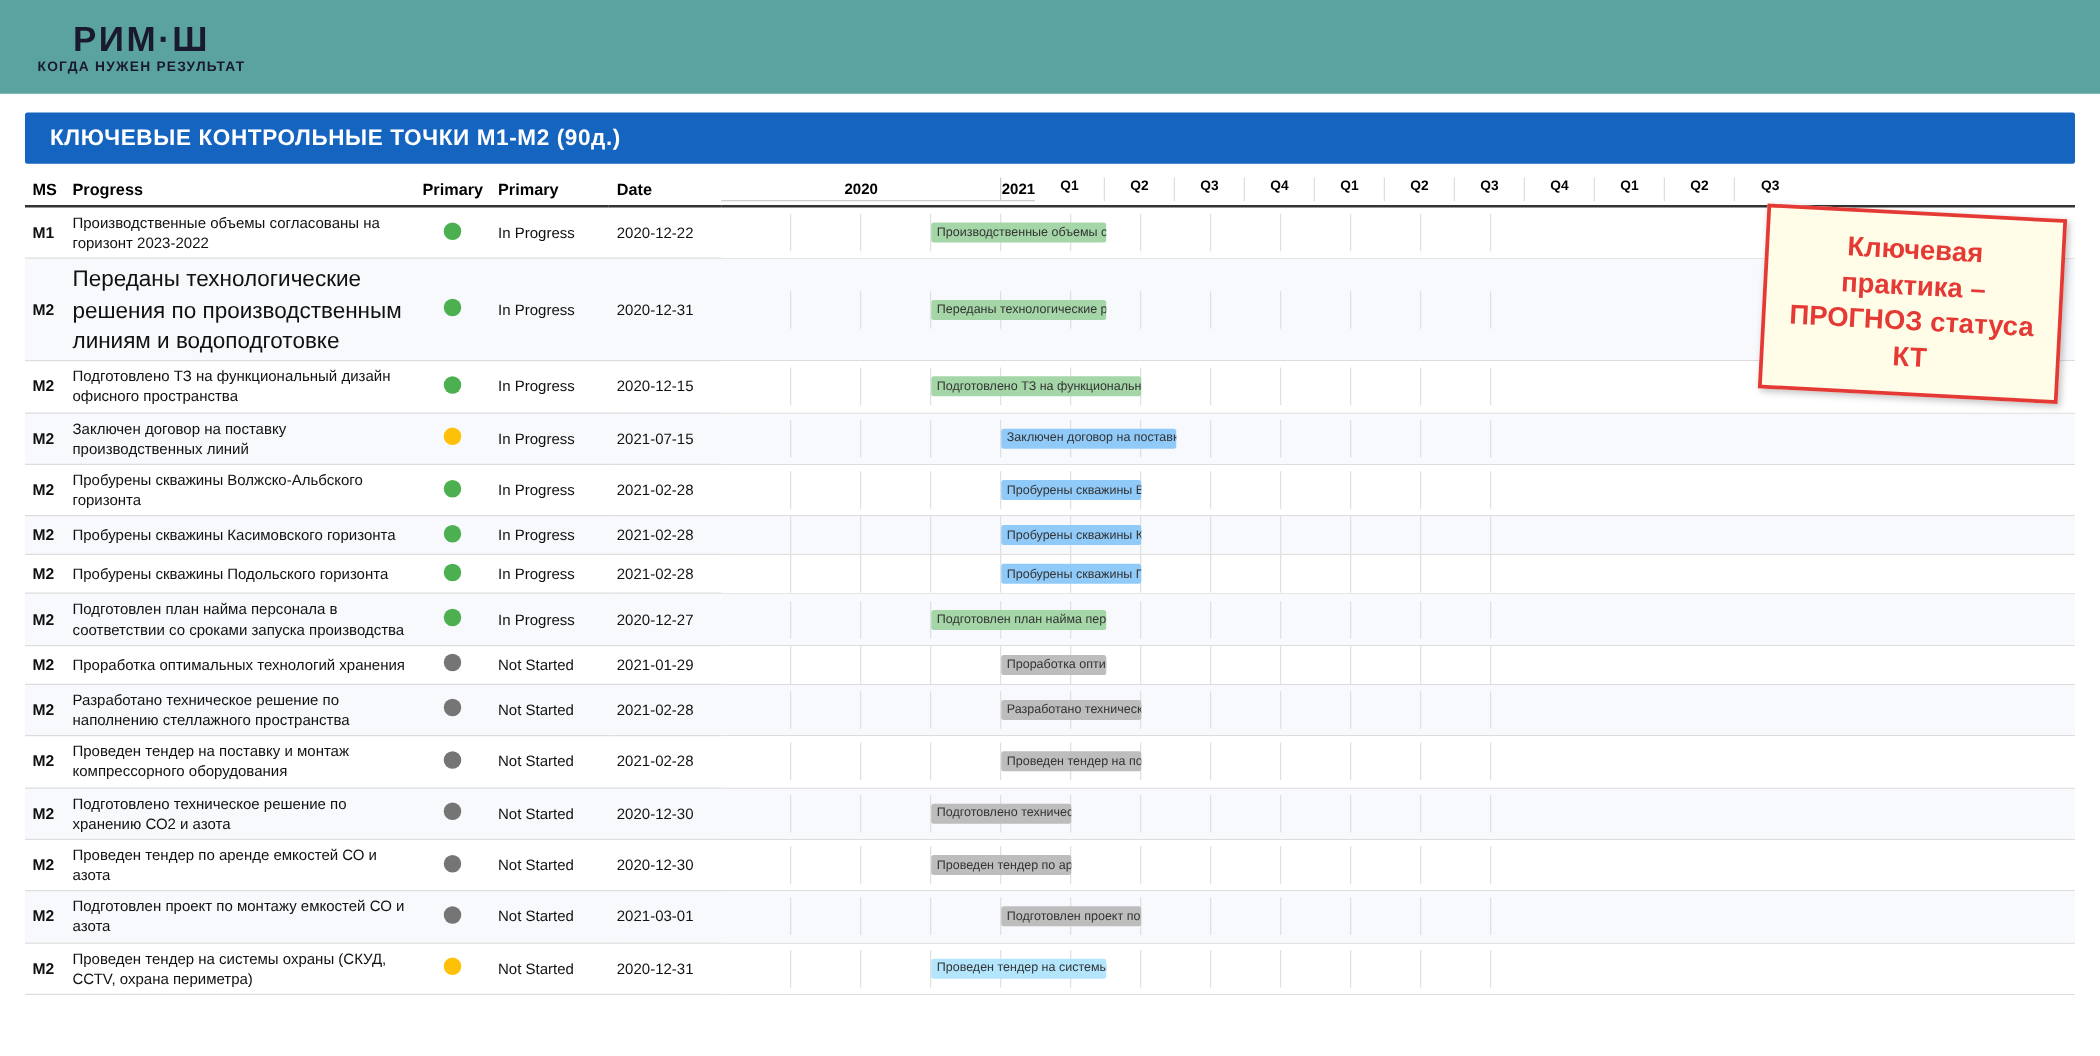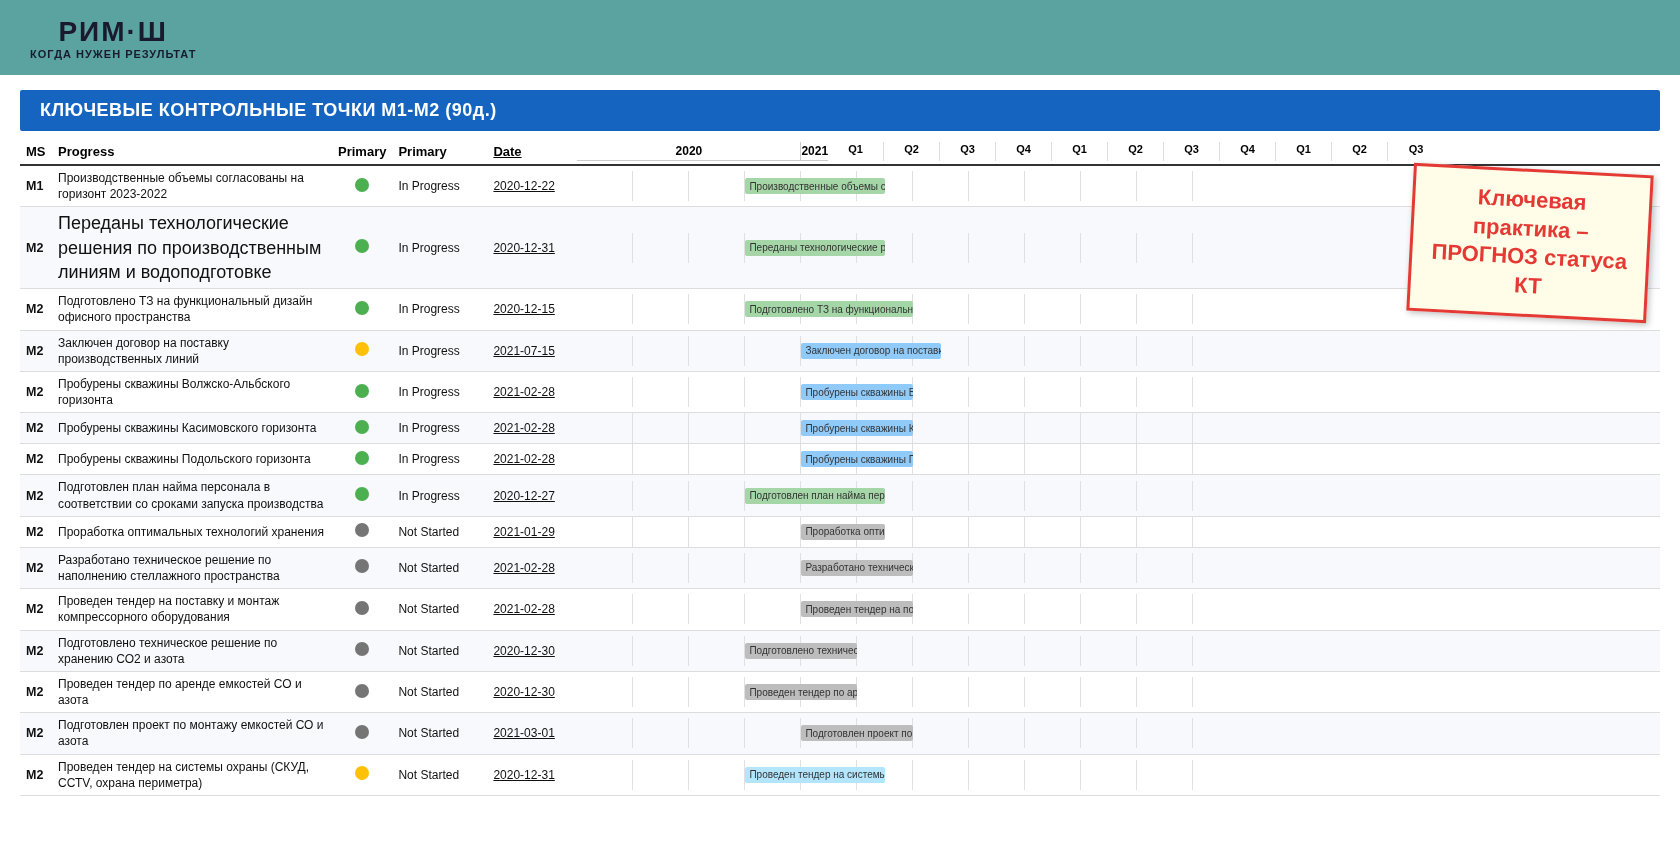--- a/index.html
+++ b/index.html
@@ -105,21 +105,21 @@
       background: #f7f9fc;
     }
     .milestone-table tr:nth-child(odd) td {
       background: #fff;
     }
 
     .col-ms { width: 32px; font-weight: 700; }
     .col-primary { width: 280px; }
     .col-status { width: 55px; text-align: center; }
     .col-progress { width: 95px; }
-    .col-date { width: 90px; text-decoration: underline; }
+    .col-date { width: 90px; }
 
     
     .status-dot {
       width: 14px;
       height: 14px;
       border-radius: 50%;
       display: inline-block;
     }
 
     

